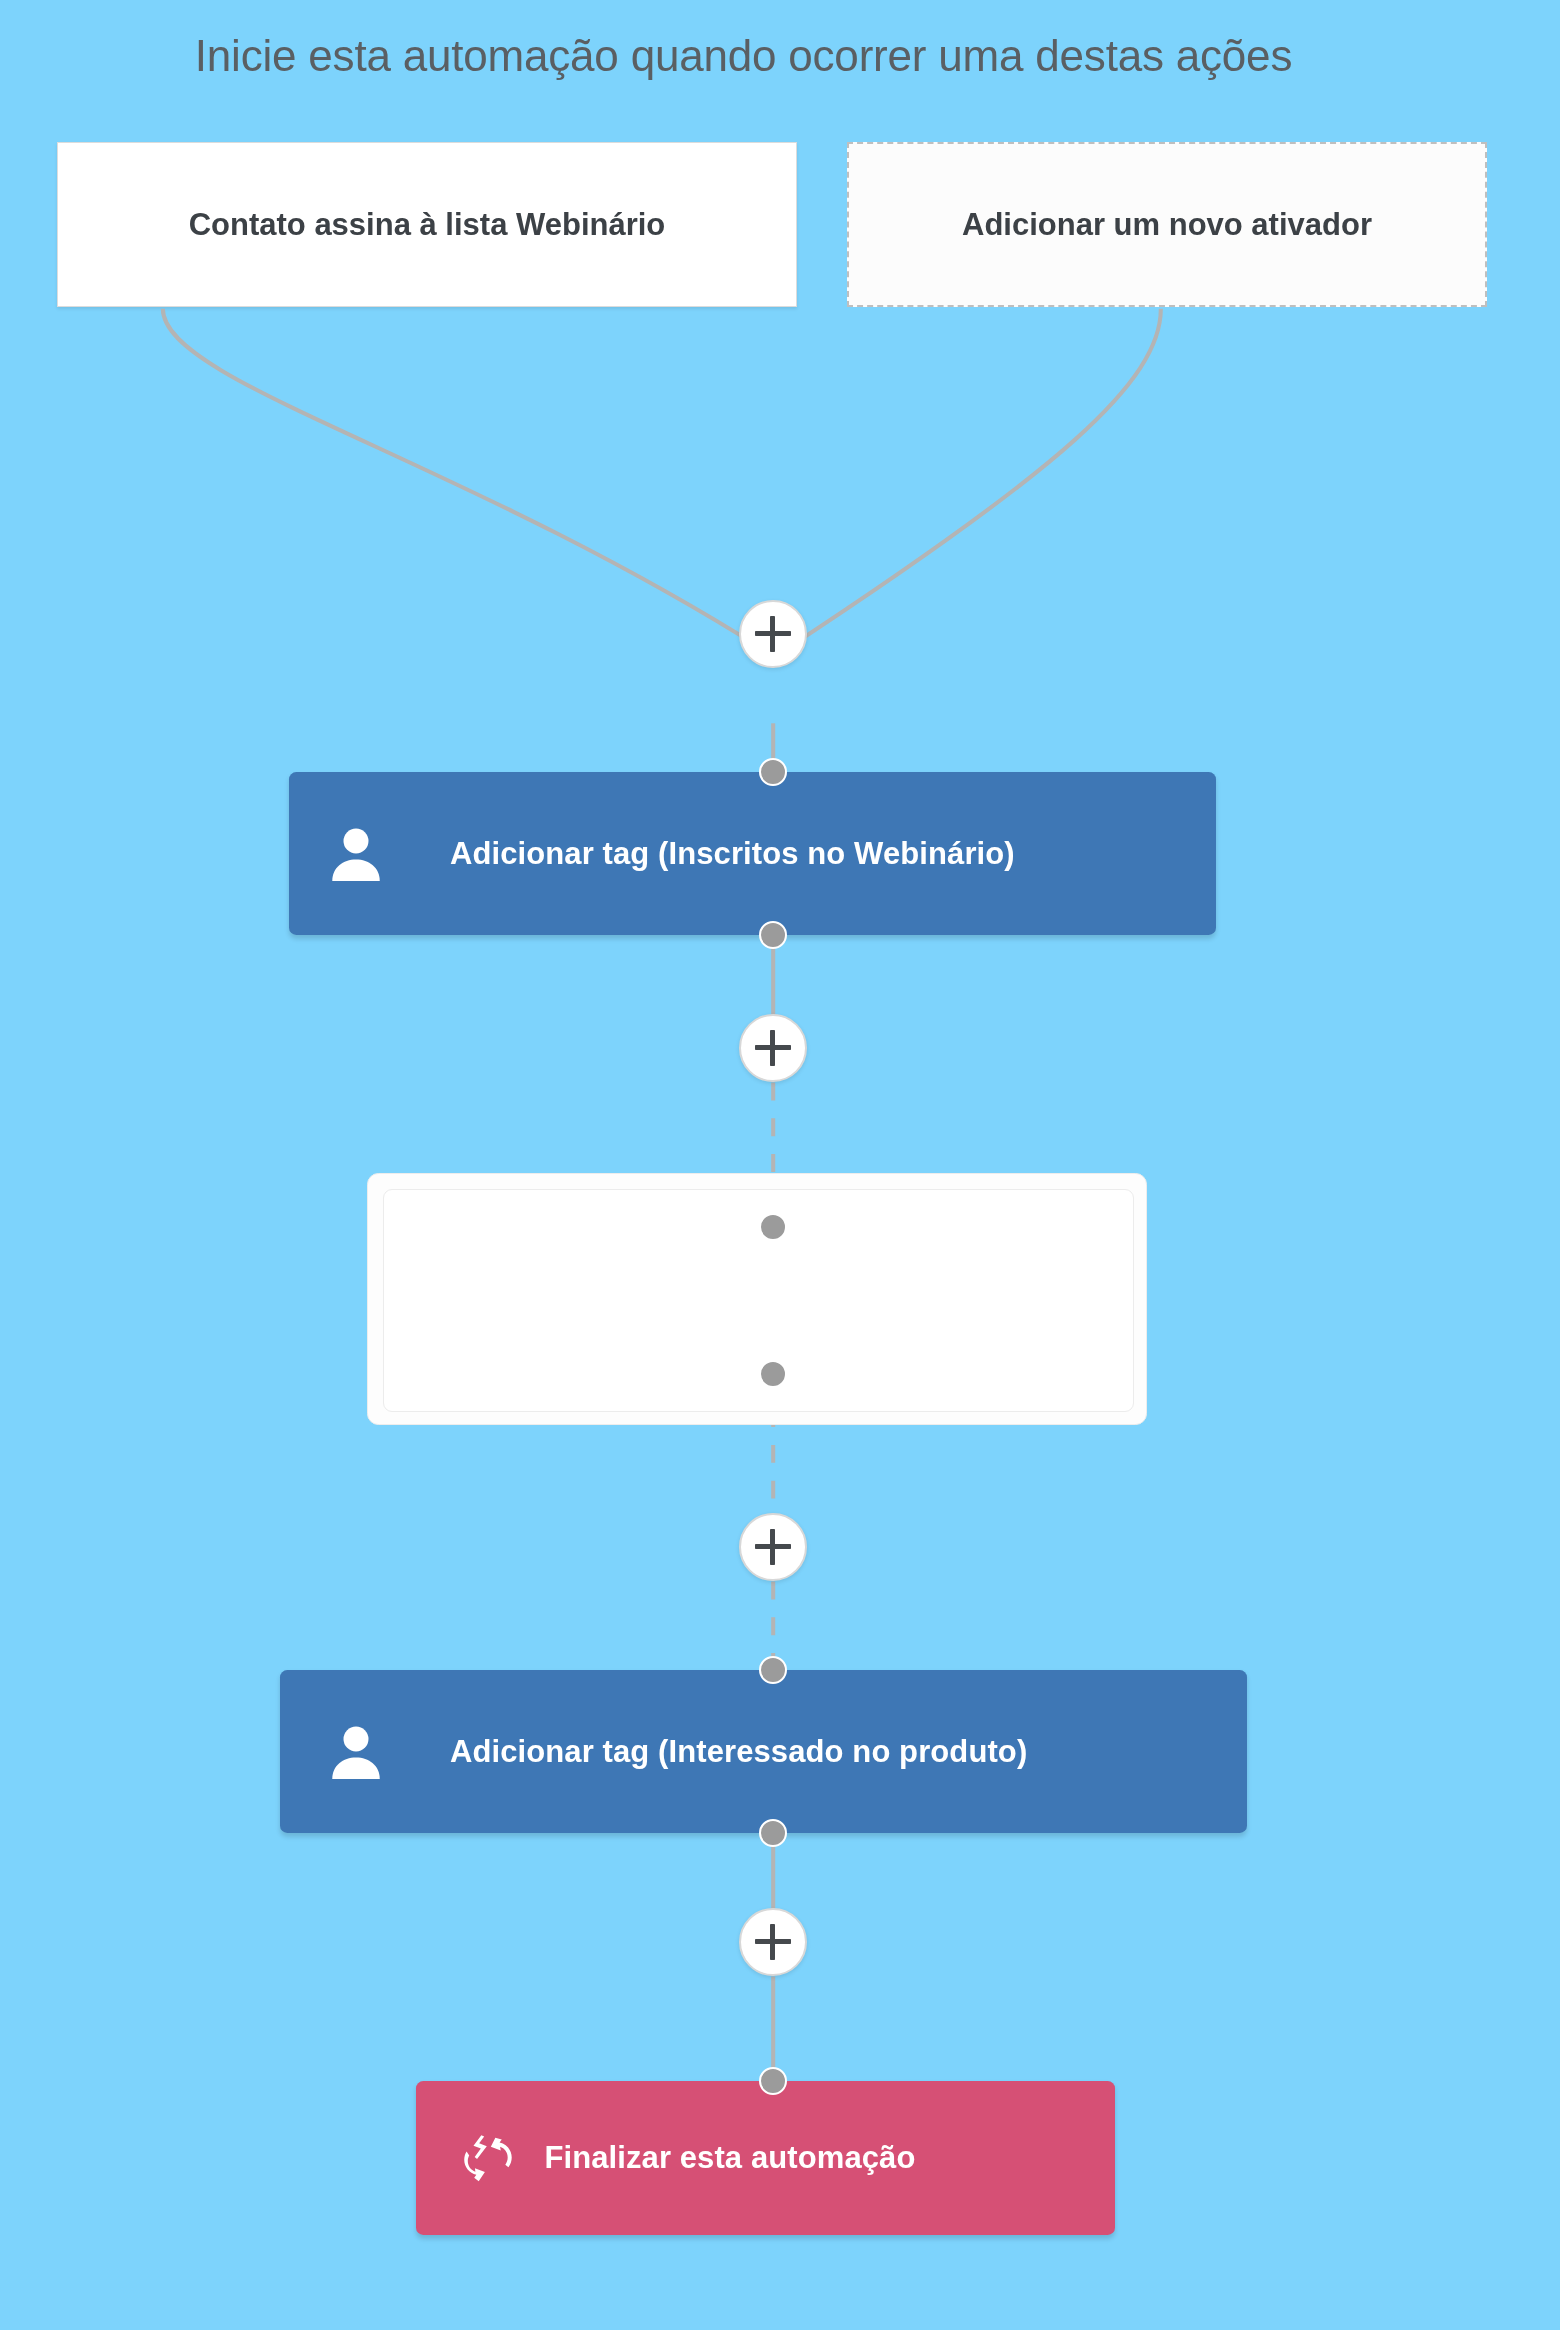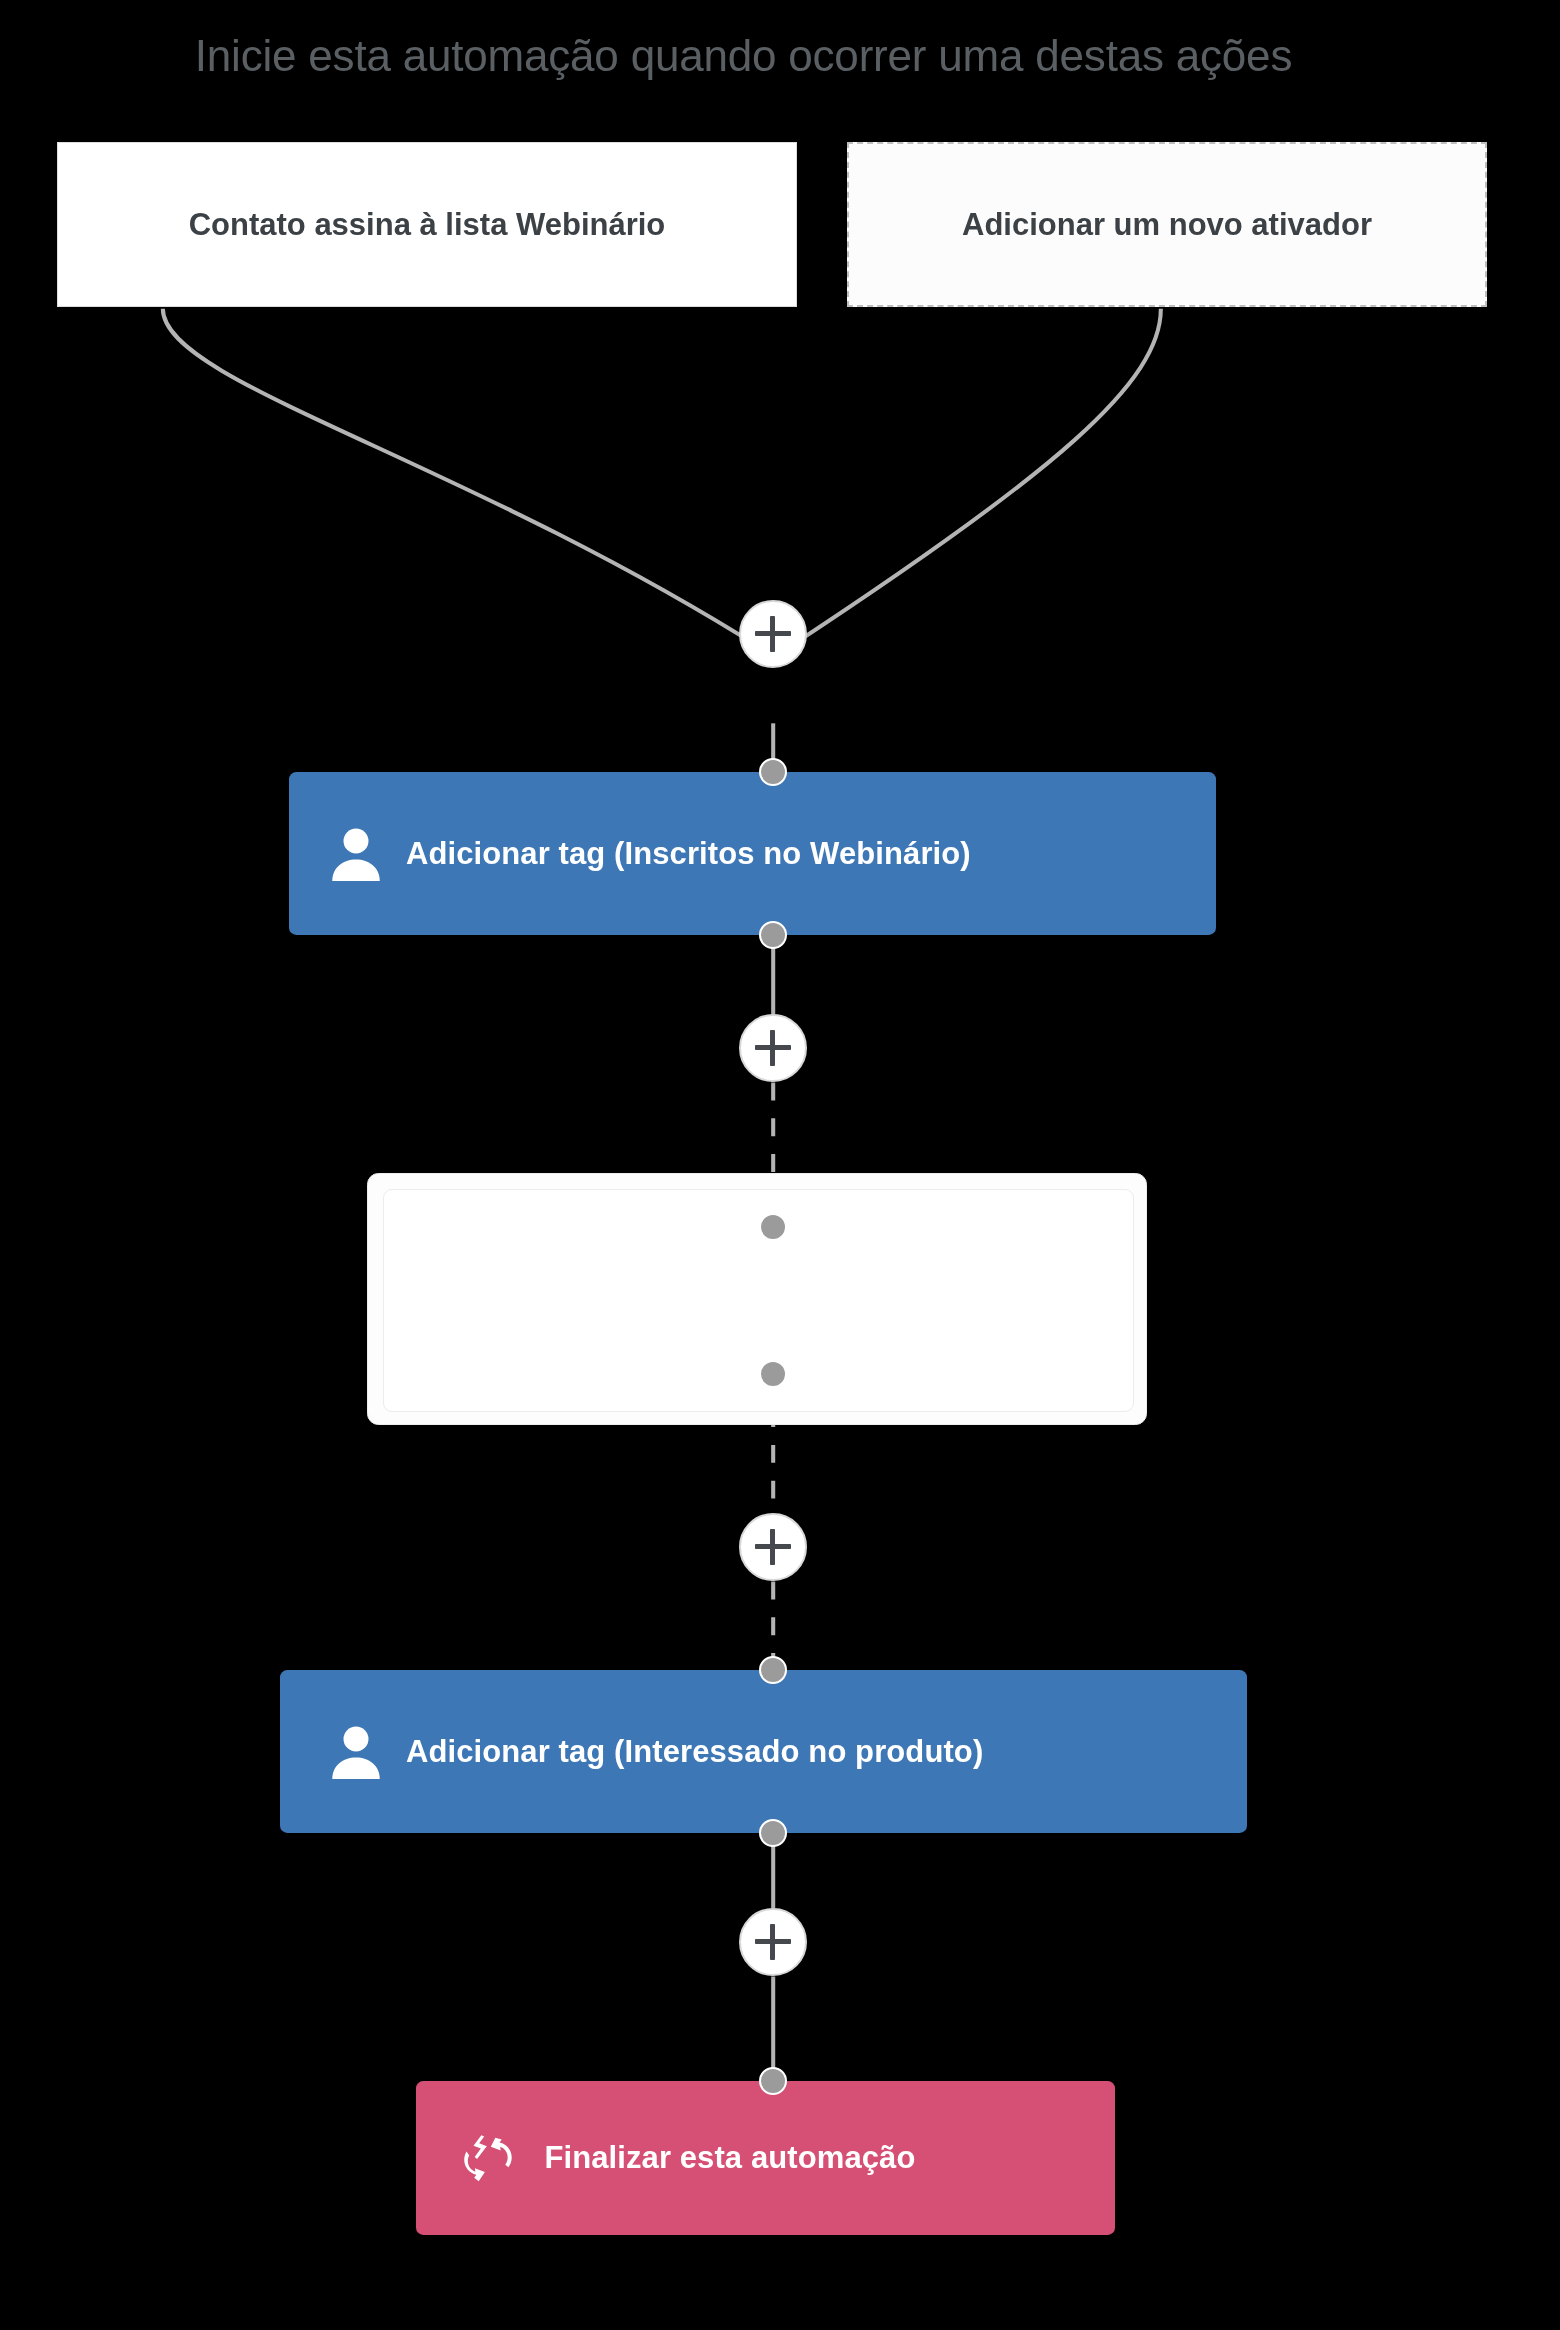--- a/index.html
+++ b/index.html
@@ -15,21 +15,21 @@
     overflow: hidden;
     background: #fdfdfd;
   }
 
   
   .canvas {
     position: absolute;
     left: 0; top: 0;
     width: 1561px;
     height: 2330px;
-    background: #000000;
+    background: #7dd3fc;
   }
 
   
   .heading {
     position: absolute;
     left: 0;
     top: 31px;
     width: 1487px;
     text-align: center;
     font-size: 44px;
@@ -153,21 +153,21 @@
     justify-content: center;
   }
   .block .lbl {
     font-size: 31px;
     font-weight: bold;
     color: #ffffff;
     letter-spacing: 0.1px;
     white-space: nowrap;
   }
 
-  .block-blue   { background: #3e77b5; }
+  .block-blue   { background: #3e77b5; gap: 44px; }
   .block-yellow { background: #dbc445; }
   .block-pink   { background: #d65075; }
 
   
   #block-tag-webinar {
     left: 289px;  top: 772px;
     width: 927px; height: 163px;
     padding-left: 29px;
   }
   #block-tag-webinar .ic { width: 75px; }

